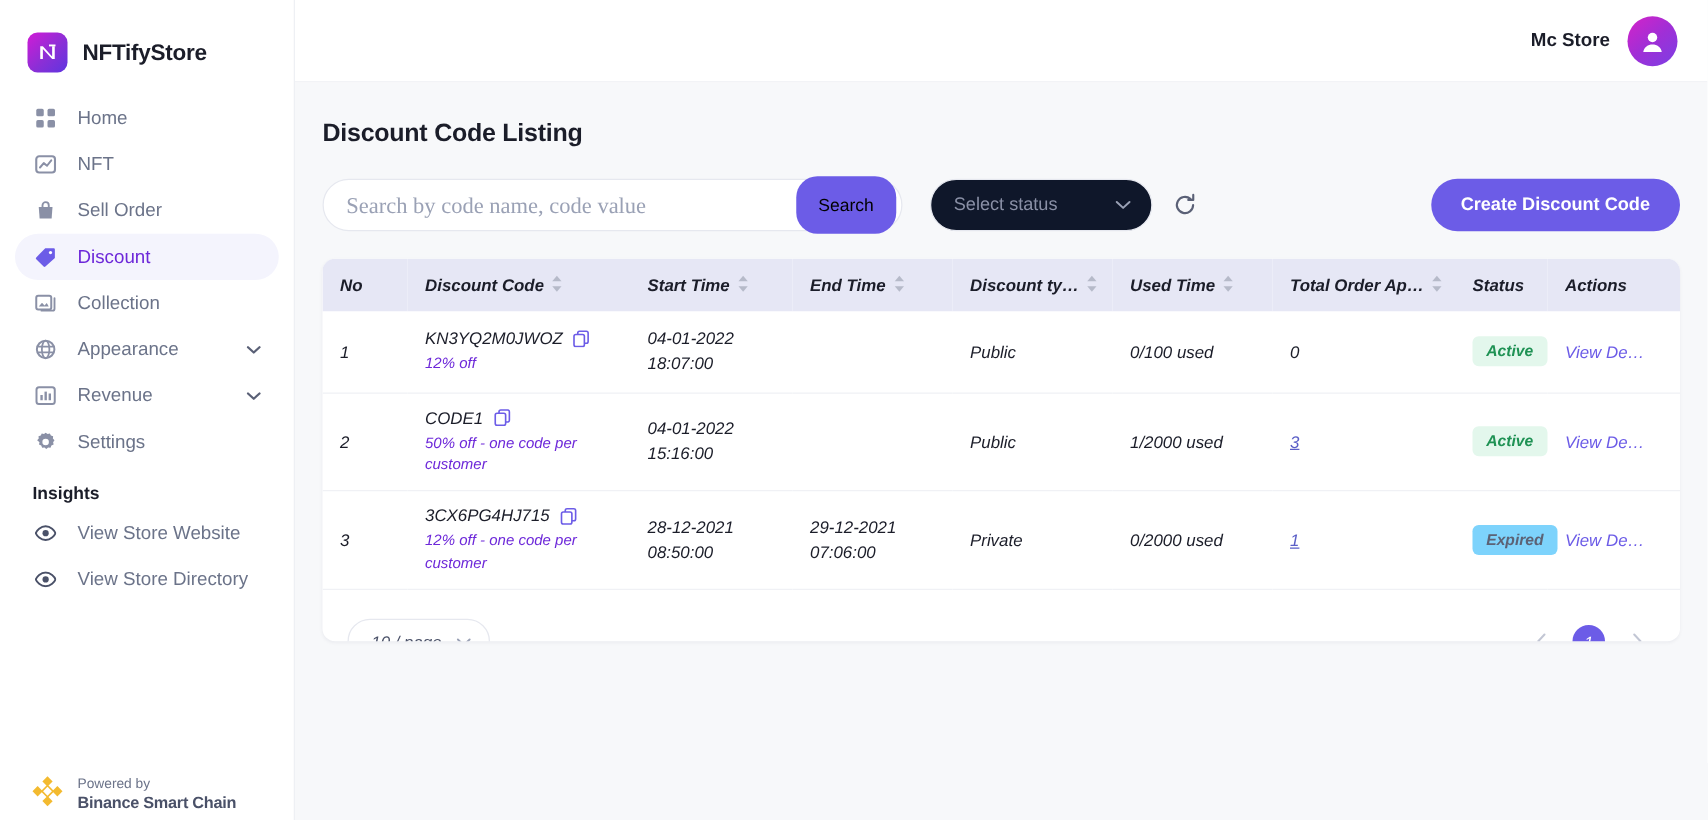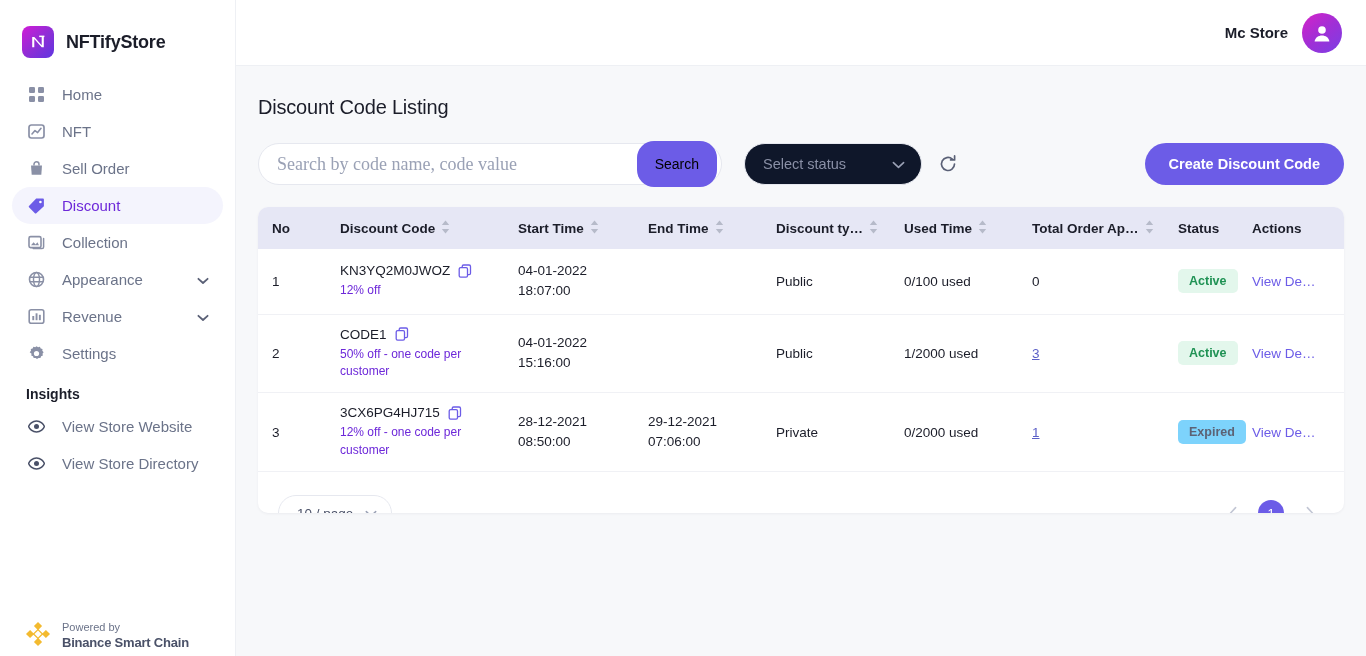--- a/index.html
+++ b/index.html
@@ -61,21 +61,21 @@
     padding-right: 24px; gap: 14px; flex: 0 0 66px;
   }
   .store-name { font-size: 15px; font-weight: bold; color: #1b1d29; }
   .avatar {
     width: 40px; height: 40px; border-radius: 50%;
     background: linear-gradient(140deg, #d622c8 0%, #a02fd6 50%, #7b3fe4 100%);
     display: flex; align-items: center; justify-content: center; cursor: pointer;
   }
 
   .content { flex: 1; background: #f7f8fa; padding: 24px 22px 0 22px; overflow: hidden; }
-  .page-title { font-size: 20px; font-weight: normal; color: #1b1d29; margin: 6px 0 24px 0; letter-spacing: -0.2px; }
+  .page-title { font-size: 20px; font-weight: bold; color: #1b1d29; margin: 6px 0 24px 0; letter-spacing: -0.2px; }
 
   .toolbar { display: flex; align-items: center; gap: 0; margin-bottom: 22px; position: relative; }
   .search-wrap {
     width: 464px; height: 42px; background: #fff;
     border: 1px solid #e6e8ef; border-radius: 21px;
     display: flex; align-items: center; padding: 0 4px 0 18px;
     position: relative;
   }
   .search-input {
     flex: 1; border: none; outline: none; background: transparent;
@@ -99,21 +99,21 @@
     position: absolute; right: 0;
     background: #6c5ce7; color: #fff; border: none; cursor: pointer;
     height: 42px; padding: 0 24px; border-radius: 21px;
     font-family: inherit; font-size: 14.5px; font-weight: bold;
   }
 
   
   .card {
     background: #fff; border-radius: 10px; overflow: hidden;
     box-shadow: 0 1px 3px rgba(20,25,60,0.05);
-    height: 306px; position: relative;
+    height: 306px; position: relative; font-style: italic;
   }
   table { border-collapse: collapse; width: 1196px; table-layout: fixed; }
   thead th {
     background: #e6e7f5; height: 42px;
     font-size: 13.5px; font-weight: bold; color: #1b1d29;
     text-align: left; padding: 0 0 0 14px; white-space: nowrap;
     vertical-align: middle;
   }
   thead th .th-in { display: flex; align-items: center; gap: 6px; }
   .th-text { overflow: hidden; text-overflow: ellipsis; white-space: nowrap; }

